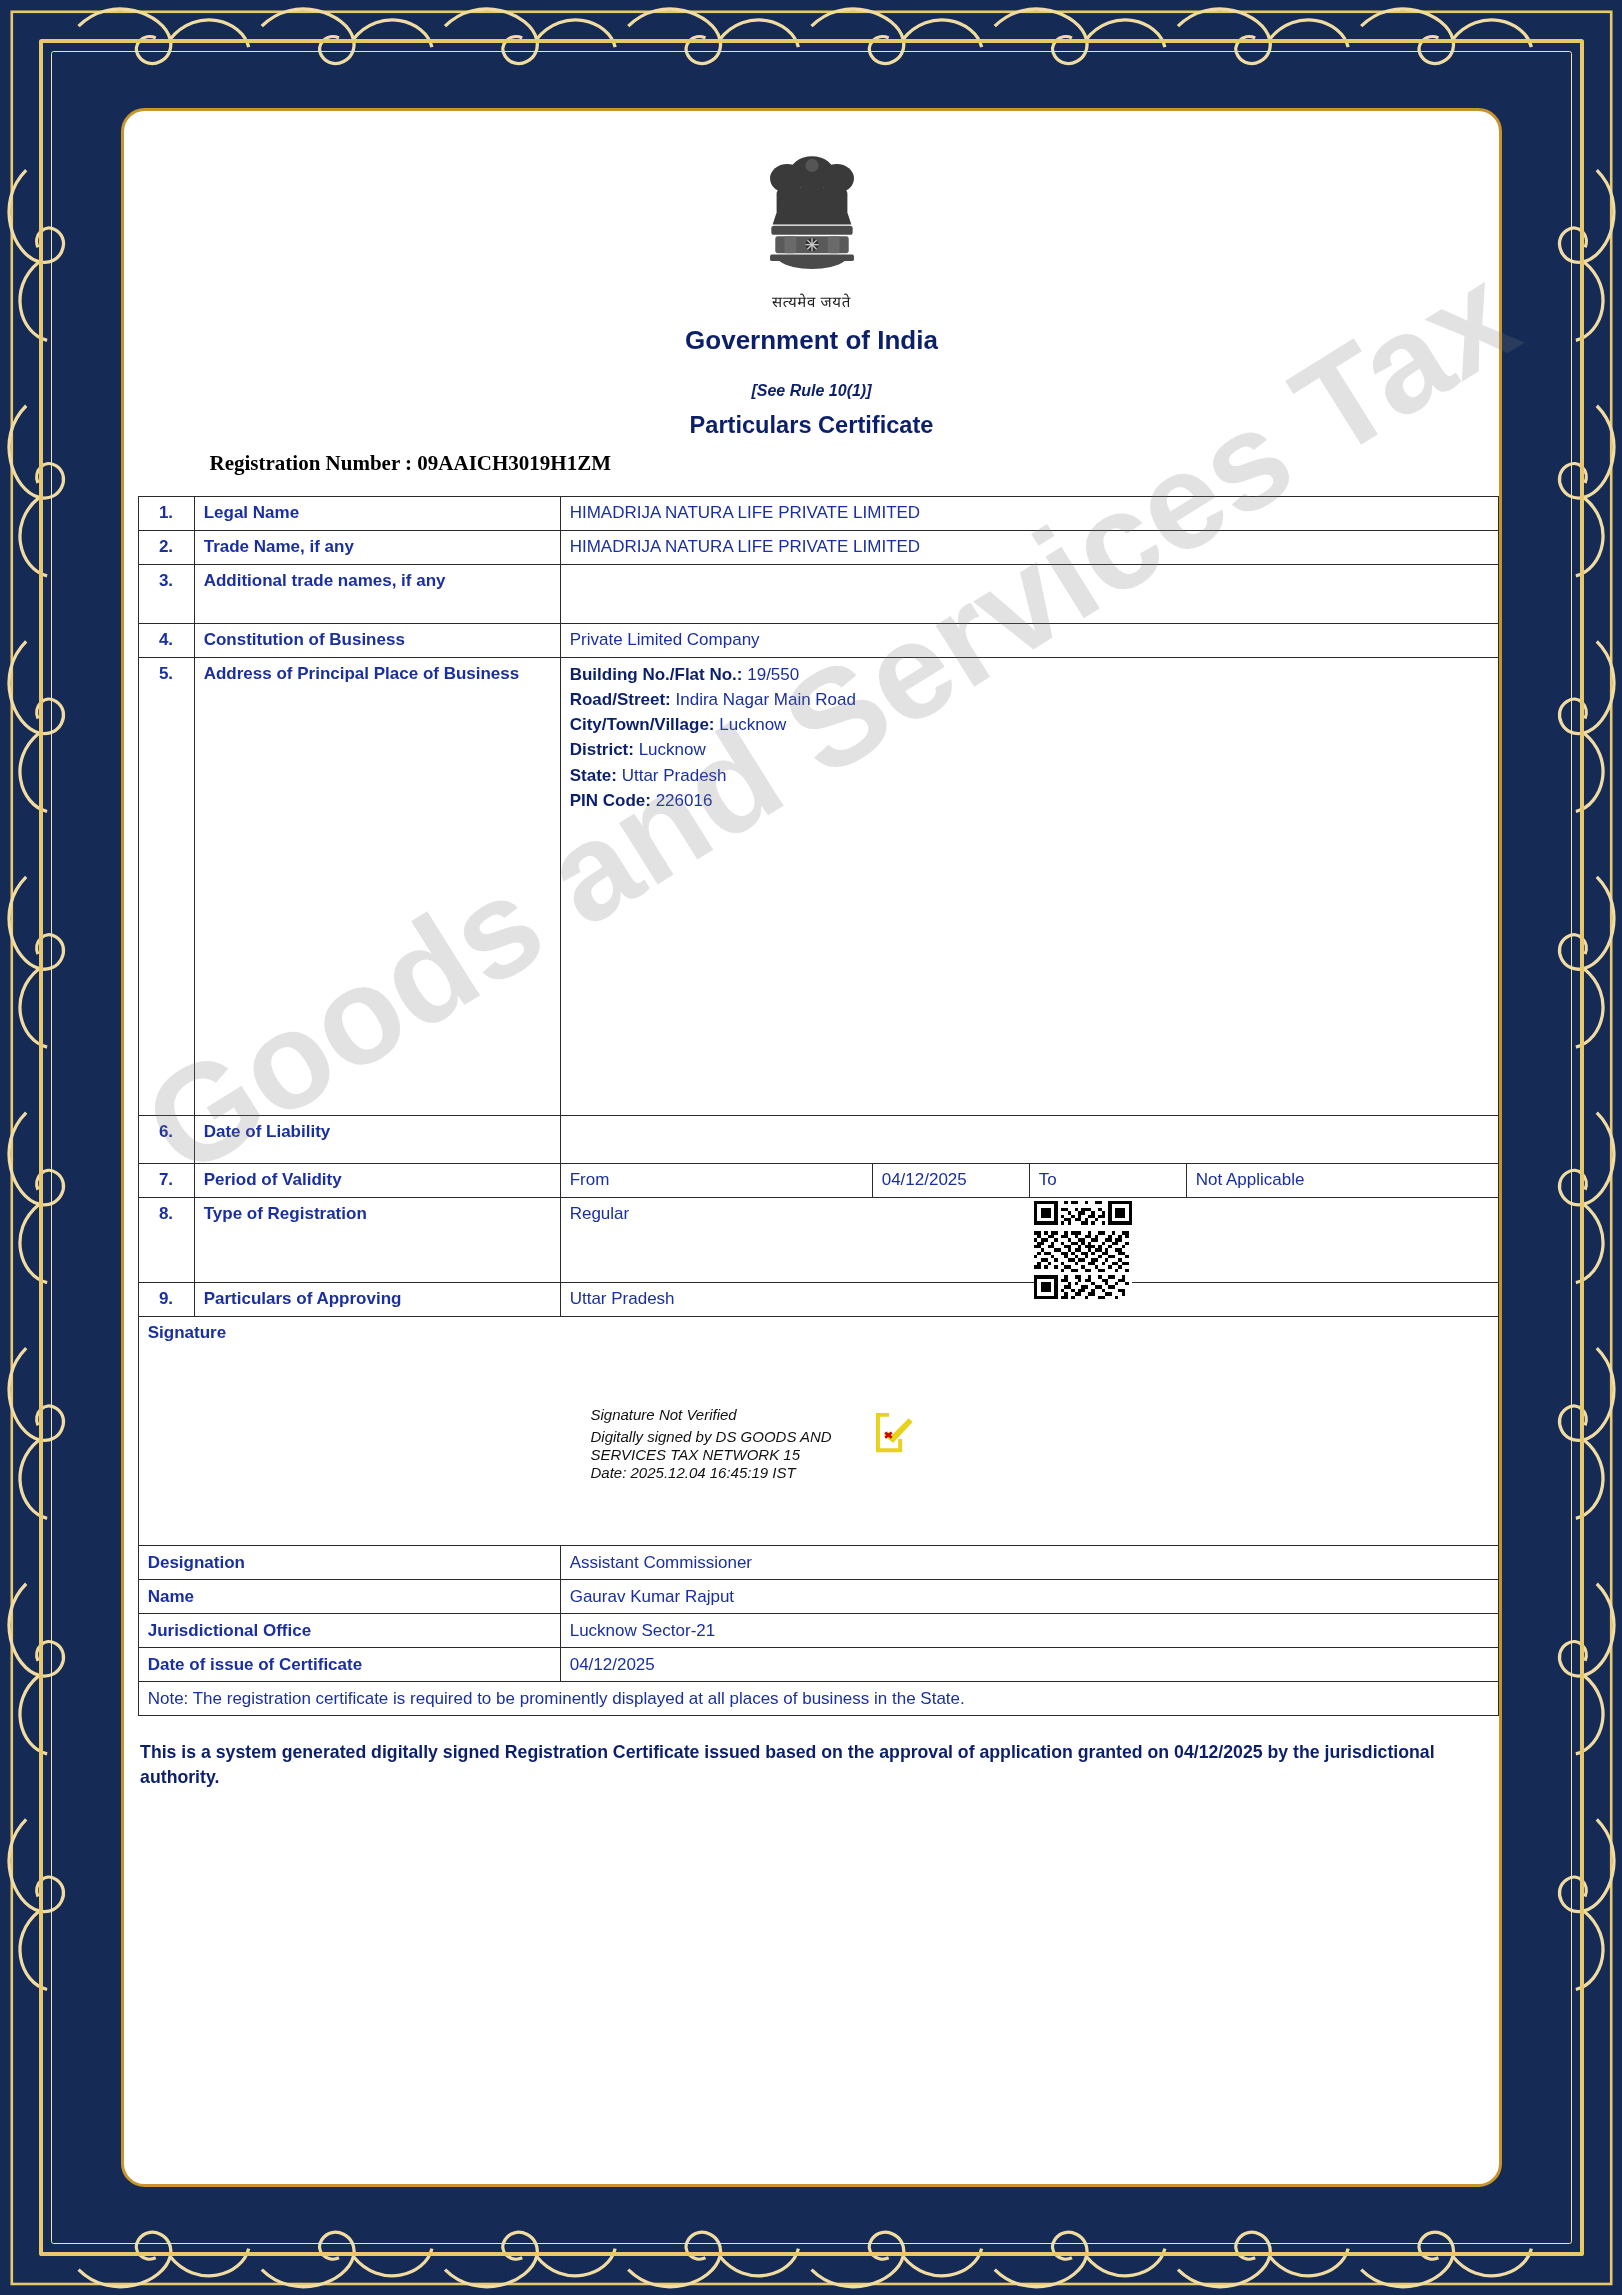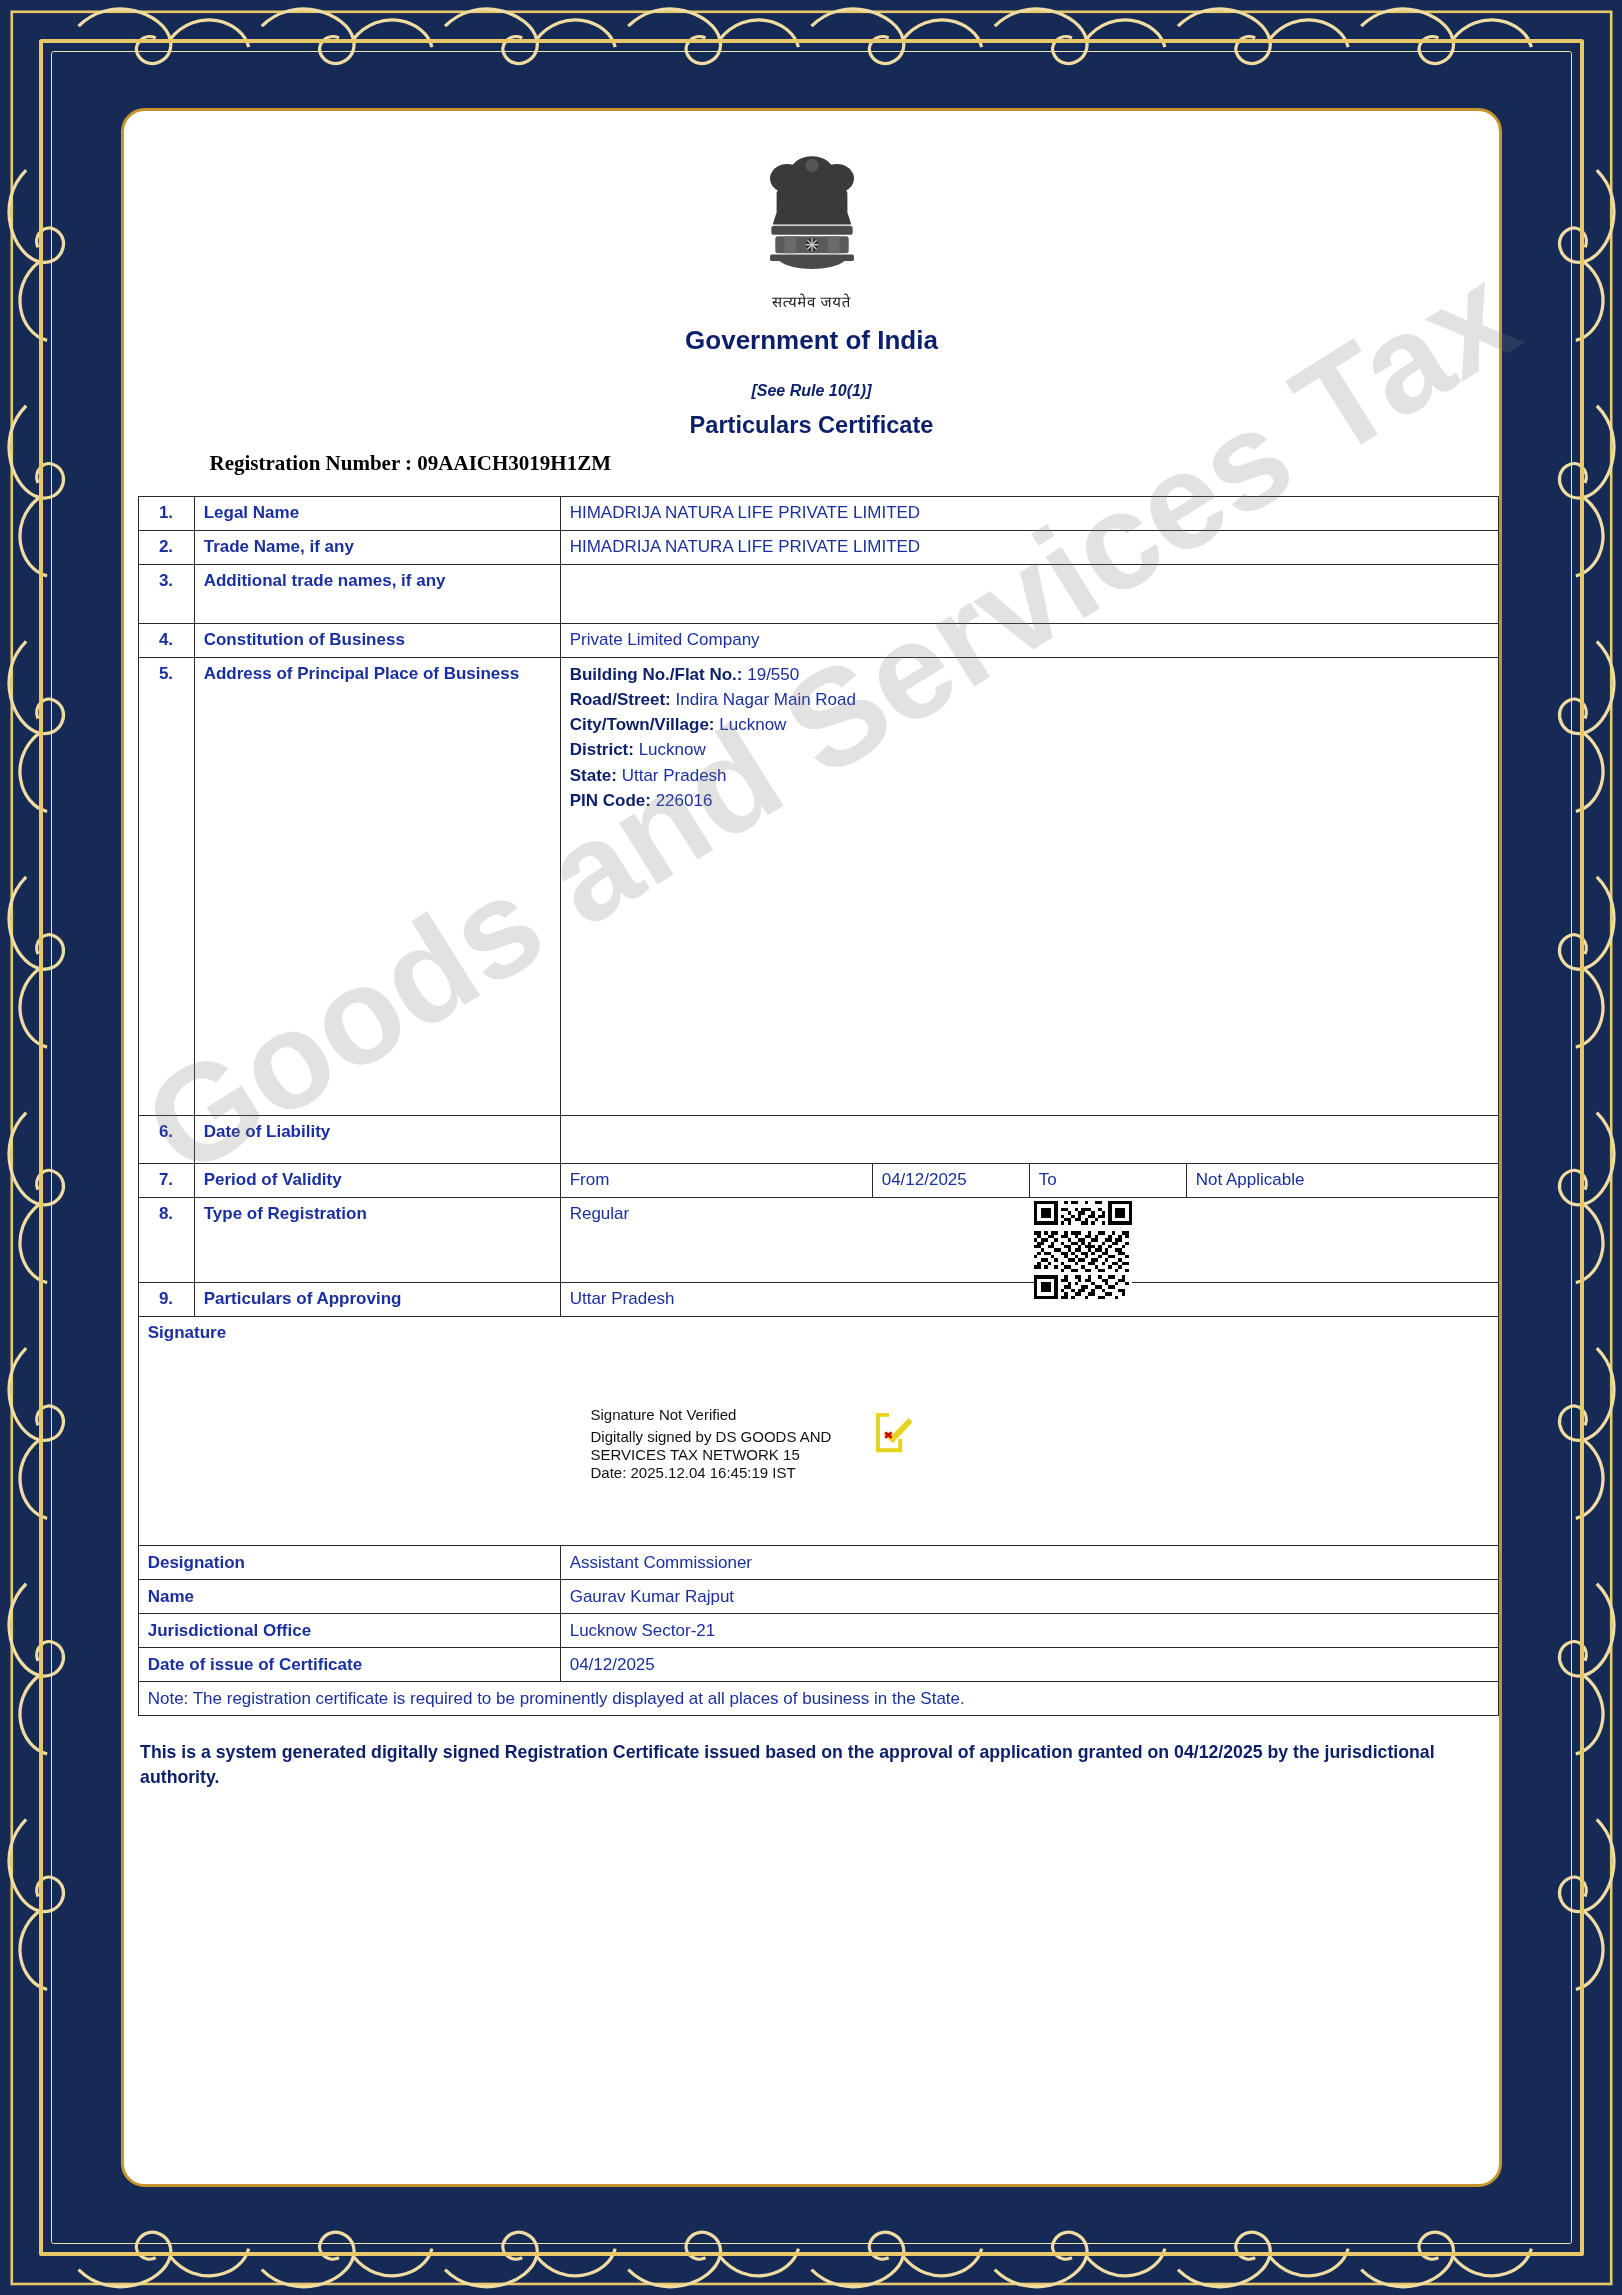--- a/index.html
+++ b/index.html
@@ -555,21 +555,21 @@
     <tr>
       <td class="sno">9.</td>
       <td class="lbl">Particulars of Approving</td>
       <td class="val" colspan="4">Uttar Pradesh</td>
     </tr>
 
     <tr>
       <td colspan="6" class="sig-head" style="border-bottom:none;">Signature</td>
     </tr>
     <tr>
-      <td colspan="6" class="sig-box" style="border-top:none;">
+      <td colspan="6" class="sig-box" style="border-top:none;font-style:italic;">
         <div class="sig-text">
           <div class="l1">Signature Not Verified</div>
           <div>Digitally signed by DS GOODS AND</div>
           <div>SERVICES TAX NETWORK 15</div>
           <div>Date: 2025.12.04 16:45:19 IST</div>
         </div>
         <svg class="sig-mark" viewBox="0 0 64 78">
           <path d="M6,6 L26,6 L26,12 L12,12 L12,60 L40,60 L40,46 L46,46 L46,66 L6,66 Z" fill="#e9d21a"></path>
           <path d="M30,40 L56,14 L62,20 L32,52 L18,40 L24,34 Z" fill="#e9d21a"></path>
           <path d="M30,44 L20,36" stroke="#c00" stroke-width="4"></path>

